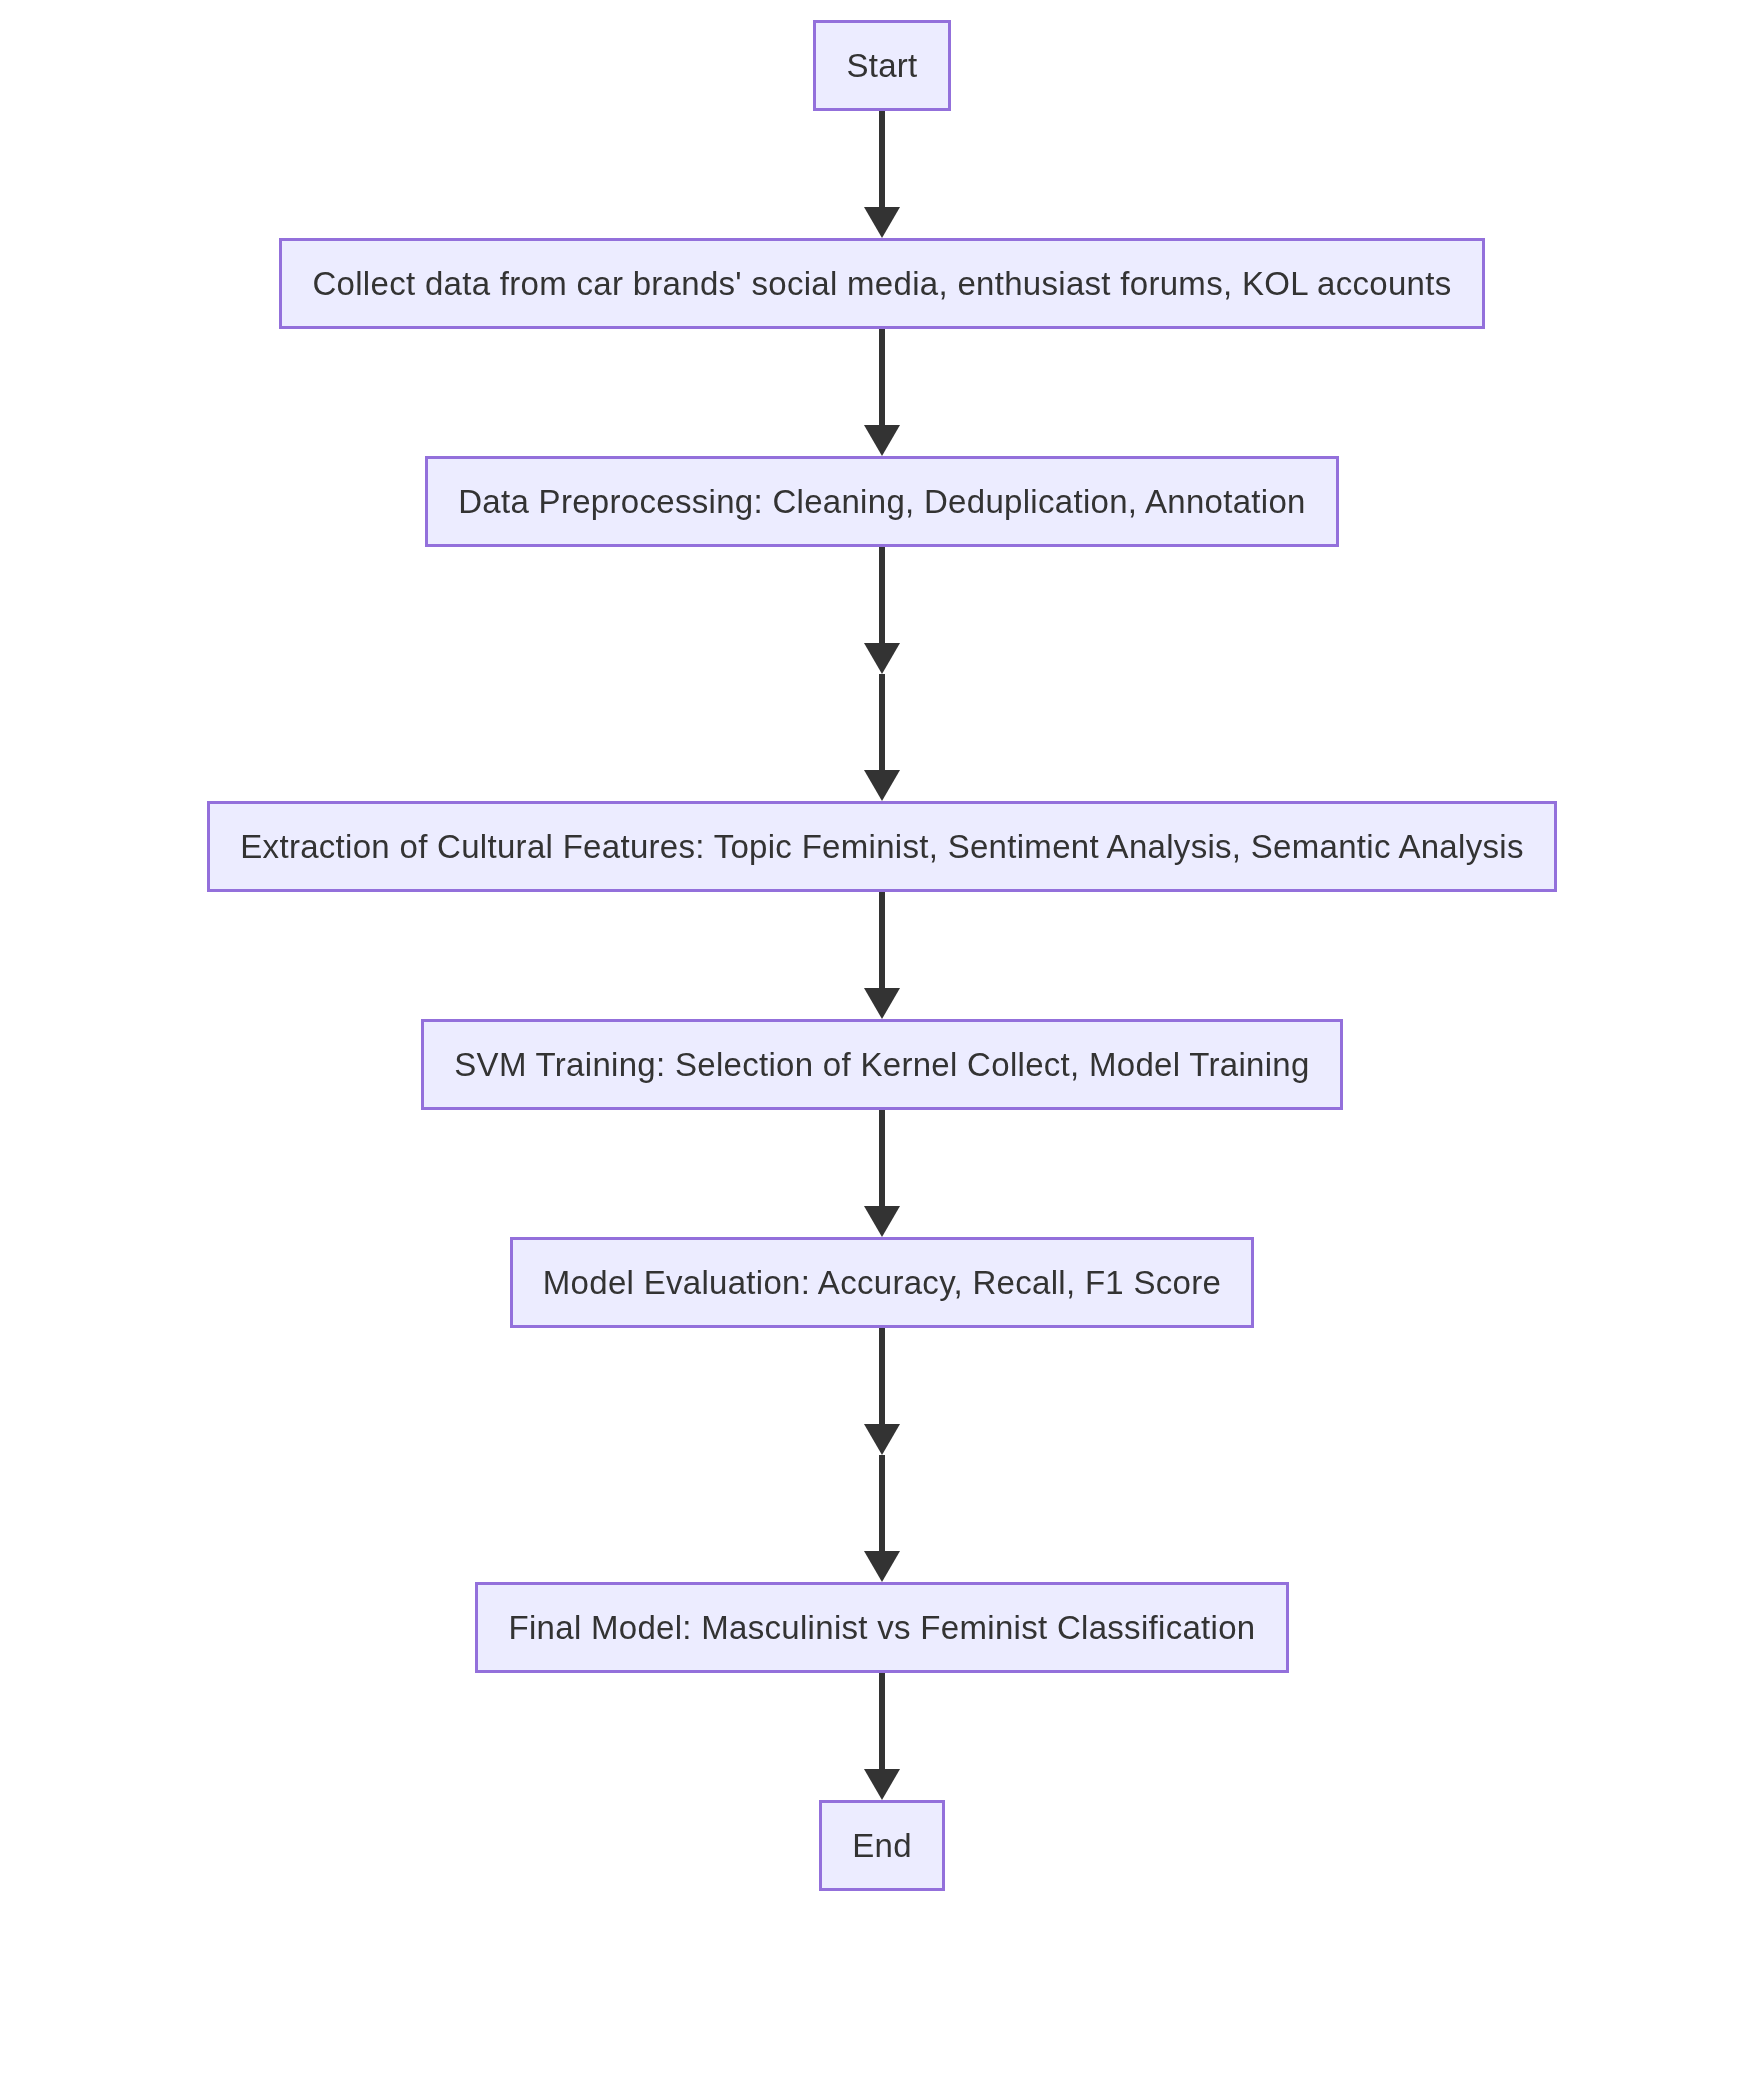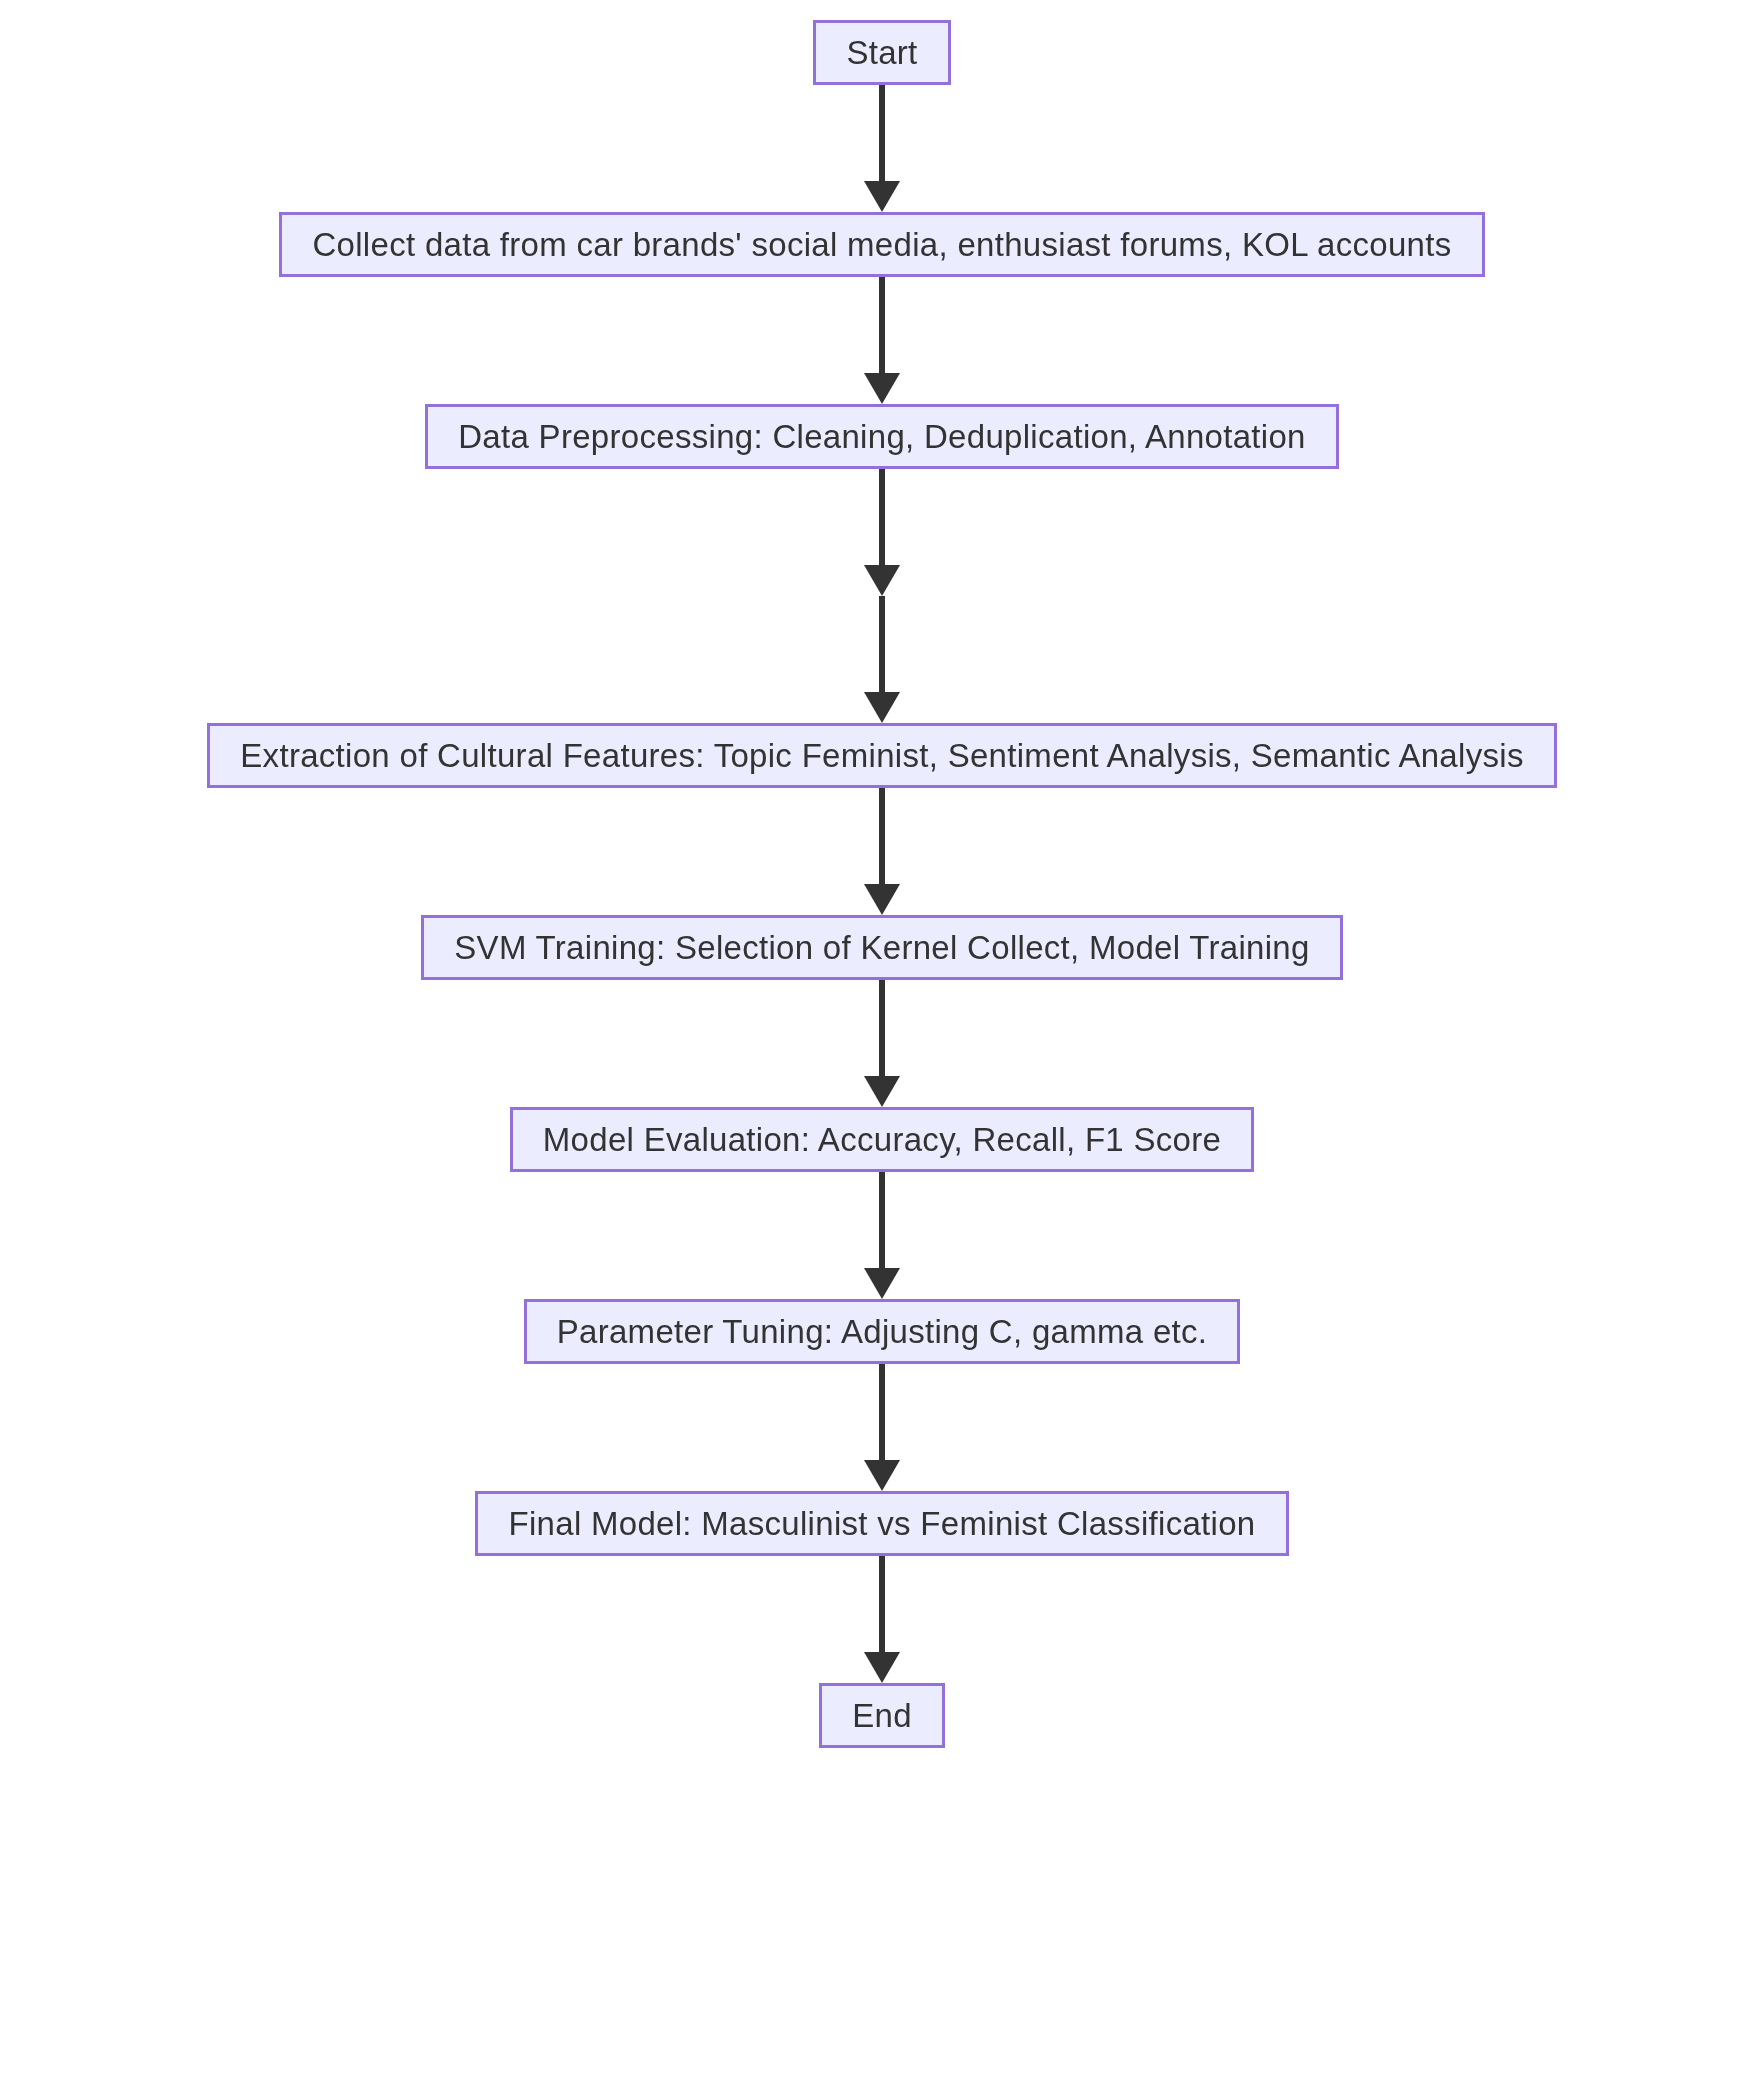--- a/index.html
+++ b/index.html
@@ -21,21 +21,21 @@
     overflow: hidden;
   }
   .node {
     flex: 0 0 auto;
     background: var(--fill, #ECECFF);
     border: 3.4px solid var(--stroke, #9370DB);
     color: var(--text, #333333);
     font-size: 33px;
     line-height: 35px;
     letter-spacing: 0.3px;
-    padding: 12px 30px;
+    padding: 25px 30px;
     text-align: center;
     white-space: nowrap;
     box-sizing: border-box;
   }
   .arrow {
     flex: 0 0 auto;
     height: 127px;
     width: 38px;
     display: flex;
     flex-direction: column;
@@ -101,21 +101,20 @@
     <div class="head"></div>
   </div>
 
   <div class="node">Model Evaluation: Accuracy, Recall, F1 Score</div>
 
   <div class="arrow">
     <div class="line"></div>
     <div class="head"></div>
   </div>
 
-  <div class="node">Parameter Tuning: Adjusting C, gamma etc.</div>
 
   <div class="arrow">
     <div class="line"></div>
     <div class="head"></div>
   </div>
 
   <div class="node">Final Model: Masculinist vs Feminist Classification</div>
 
   <div class="arrow">
     <div class="line"></div>

